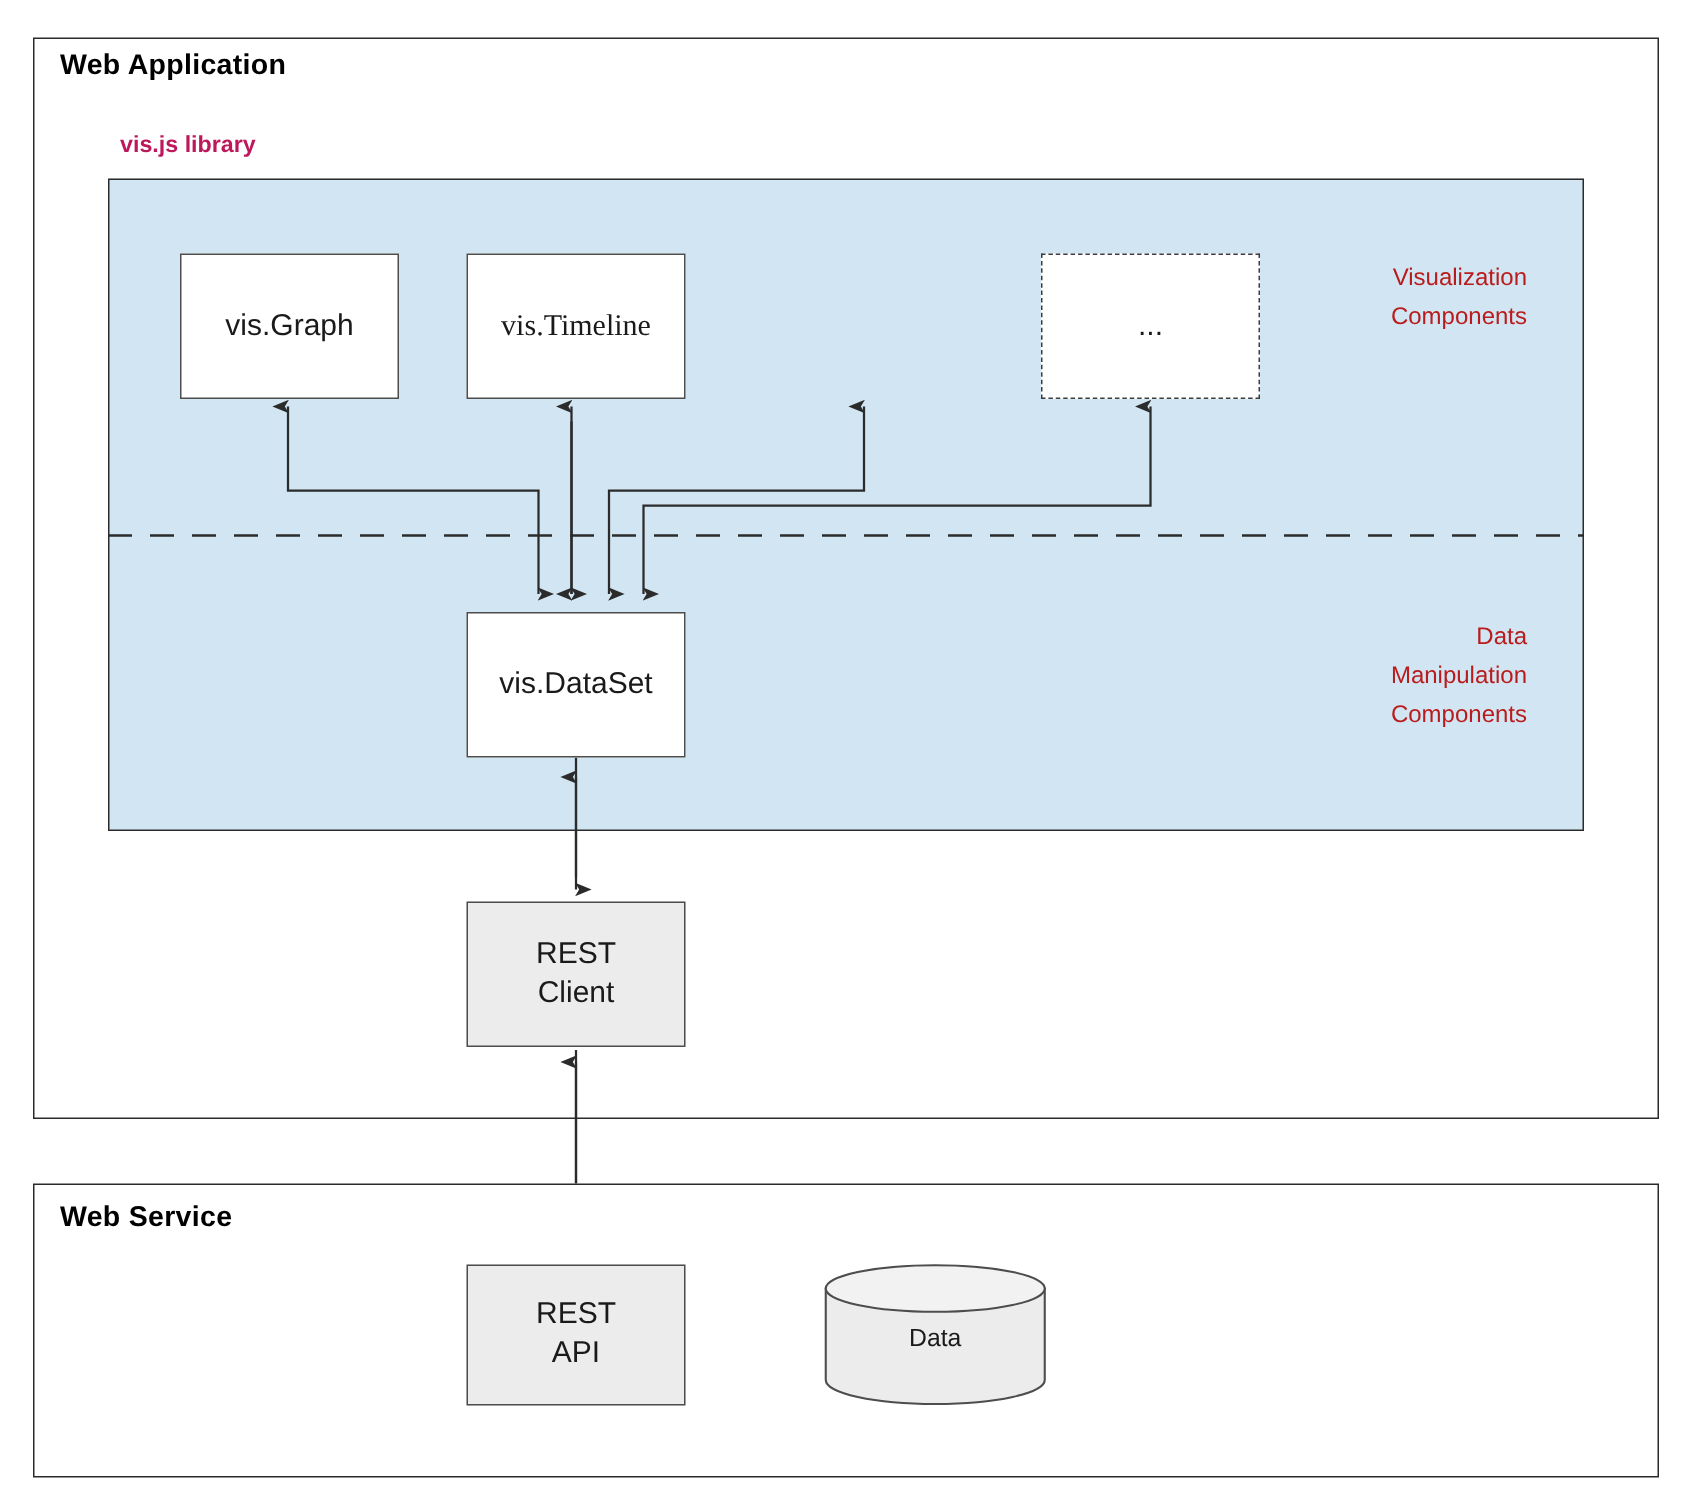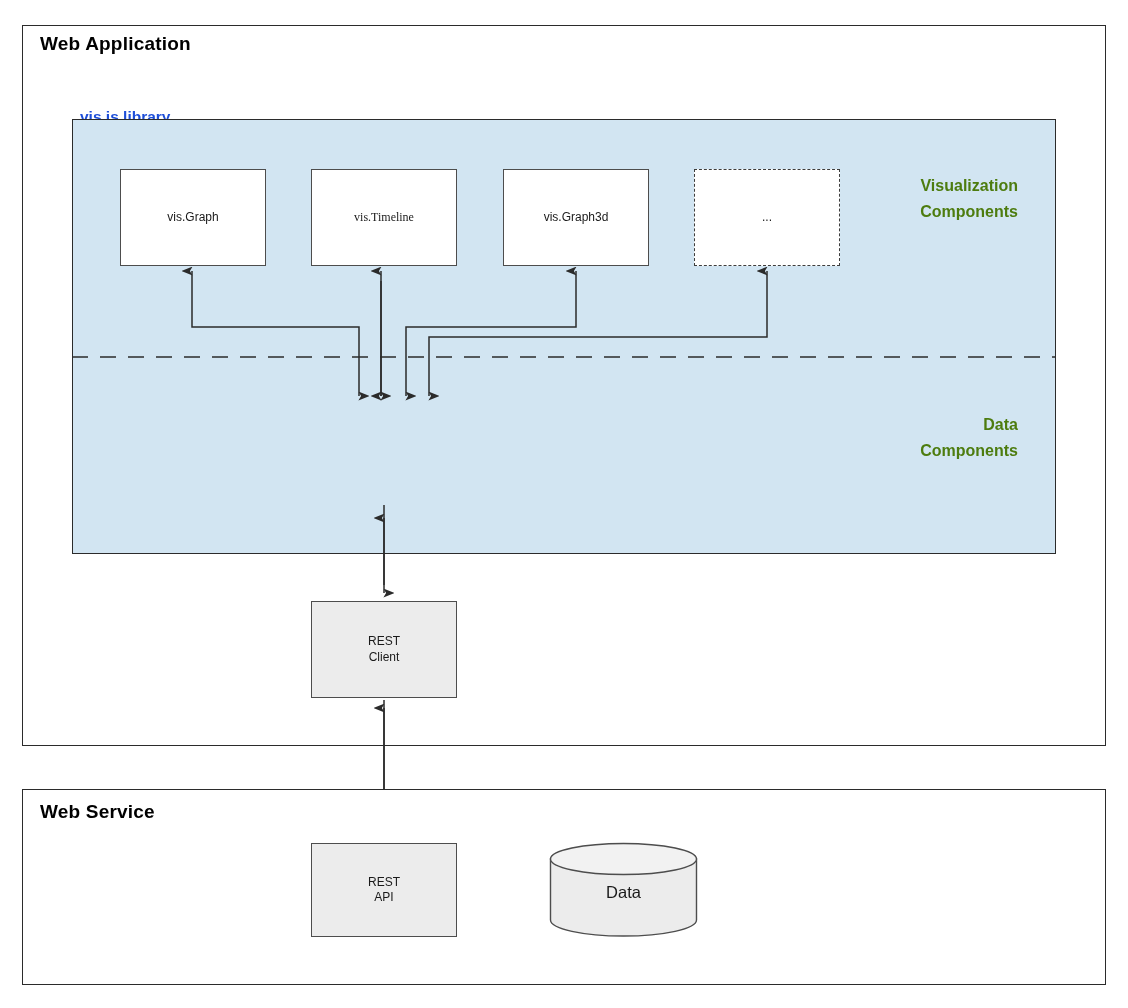--- a/index.html
+++ b/index.html
@@ -28,55 +28,54 @@
     font-size: 19px;
     font-weight: bold;
     color: #000000;
     letter-spacing: 0.2px;
     white-space: nowrap;
   }
   .section-title {
     position: absolute;
     font-size: 15.5px;
     font-weight: bold;
-    color: #1d4ed8;
+    color: #be185d;
     white-space: nowrap;
-    margin-top: 20px;
   }
   .blue-panel {
     position: absolute;
     background: #d2e5f2;
     border: 1px solid #2b2b2b;
     box-sizing: border-box;
   }
   .node {
     position: absolute;
     box-sizing: border-box;
     border: 1px solid #4d4d4d;
     background: #ffffff;
     display: flex;
     align-items: center;
     justify-content: center;
     text-align: center;
-    font-size: 12px;
+    font-size: 20px;
     color: #1a1a1a;
     line-height: 1.28;
   }
   .node.dashed {
     border: 1.6px dashed #3d3d3d;
   }
   .node.gray {
     background: #ececec;
     border: 1px solid #4d4d4d;
   }
   .side-label {
     position: absolute;
     font-size: 16px;
-    font-weight: bold;
-    color: #4d7c0f;
+    font-weight: normal;
+    color: #b91c1c;
     text-align: right;
     line-height: 1.62;
     white-space: nowrap;
   }
   .cylinder {
     position: absolute;
   }
   .cyl-label {
     position: absolute;
     width: 100%;
@@ -155,36 +154,37 @@
   </svg>
 
   <div class="node" style="left:120px; top:169px; width:146px; height:97px;">
     <span>vis.Graph</span>
   </div>
 
   <div class="node" style="left:311px; top:169px; width:146px; height:97px;font-family:Liberation Serif, serif;">
     <span>vis.Timeline</span>
   </div>
 
-  <div class="node" style="left:503px; top:169px; width:146px; height:97px;">
-    <span>vis.Graph3d</span>
-  </div>
 
   <div class="node dashed" style="left:694px; top:169px; width:146px; height:97px;">
     <span>...</span>
   </div>
 
   <div class="side-label" style="left:718px; top:173px; width:300px;">
     <div>Visualization</div>
     <div>Components</div>
   </div>
 
+  <div class="node" style="left:311px; top:408px; width:146px; height:97px;">
+    <span>vis.DataSet</span>
+  </div>
 
   <div class="side-label" style="left:718px; top:412px; width:300px;">
     <div>Data</div>
+    <div>Manipulation</div>
     <div>Components</div>
   </div>
 
   <div class="node gray" style="left:311px; top:601px; width:146px; height:97px; flex-direction:column;">
     <span>REST</span>
     <span>Client</span>
   </div>
 
   <div class="outer-box" style="left:22px; top:789px; width:1084px; height:196px;"></div>
   <div class="outer-title" style="left:40px; top:801px;">Web Service</div>

